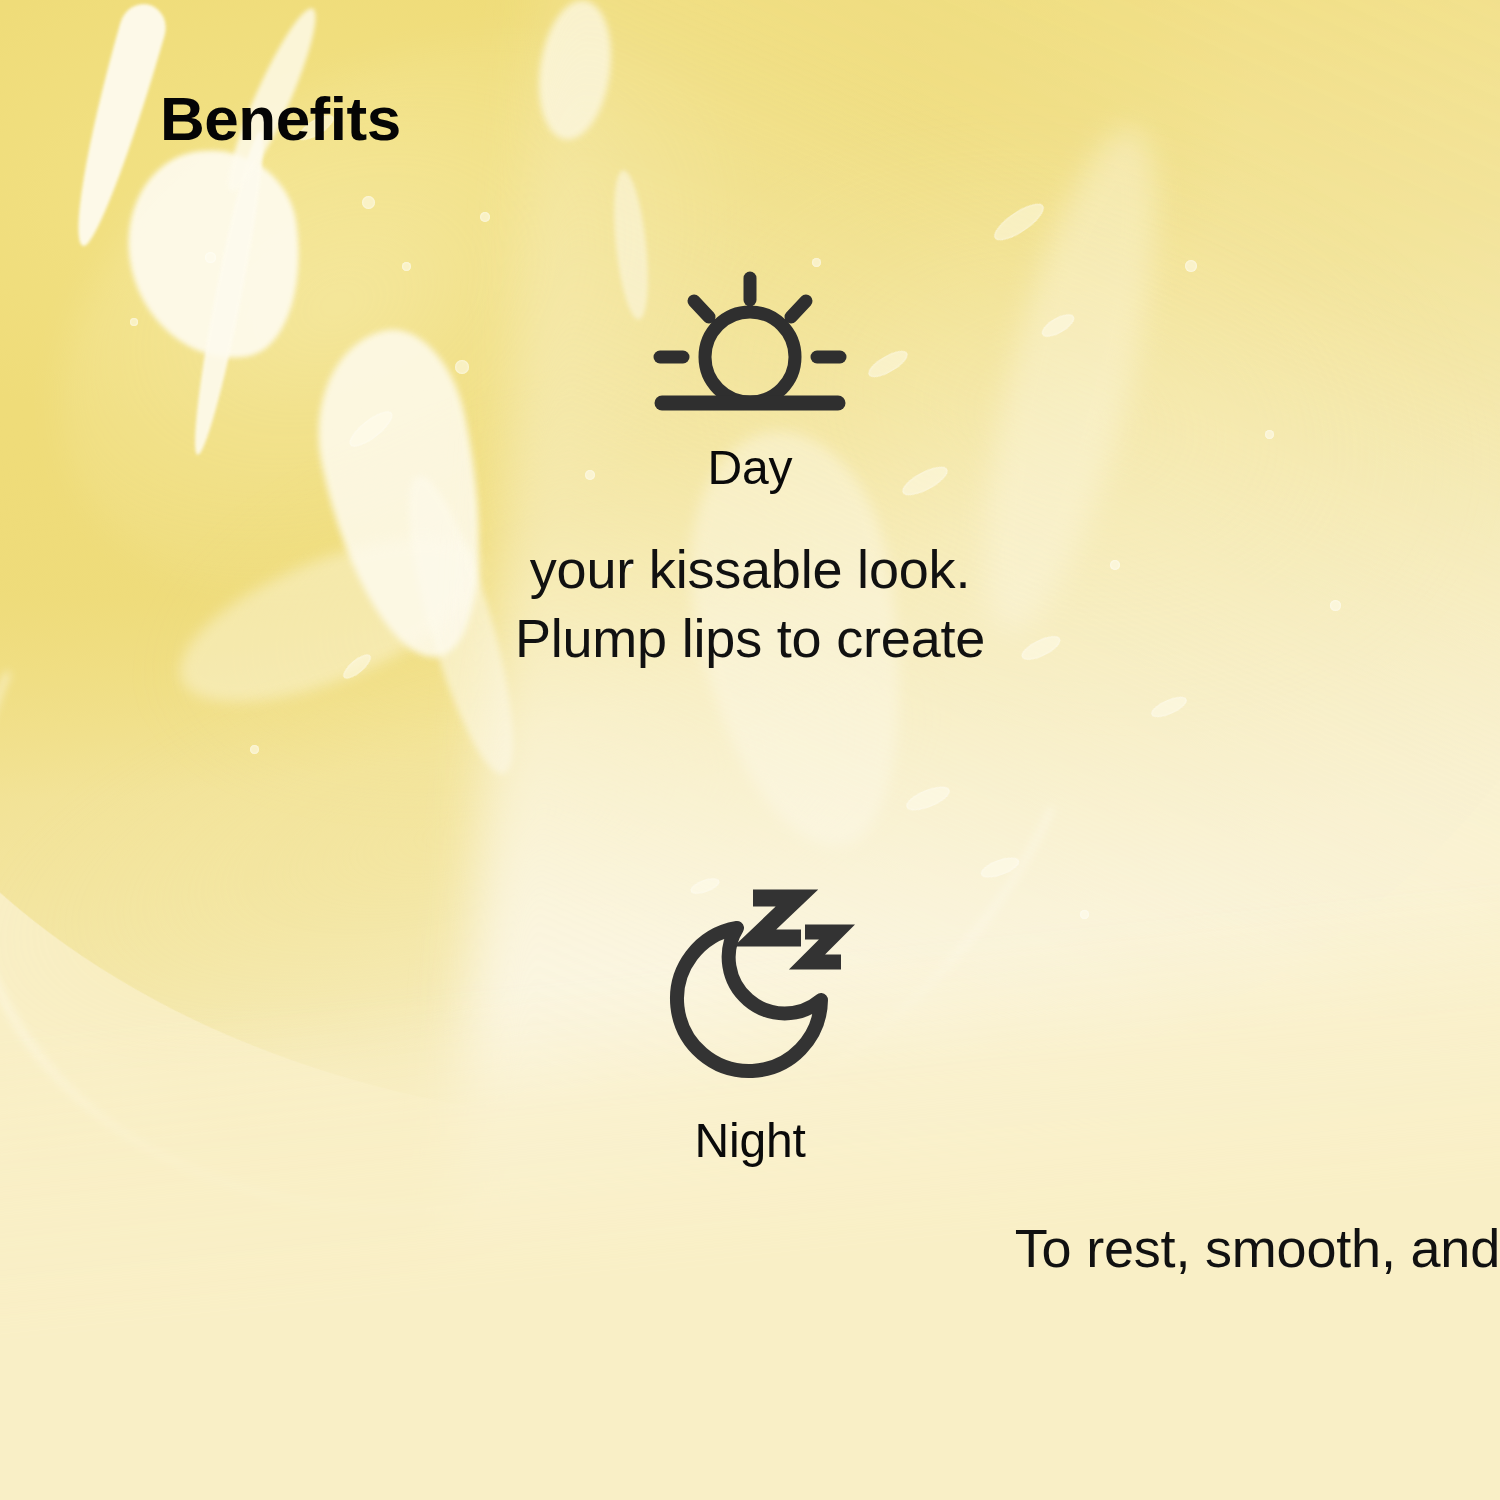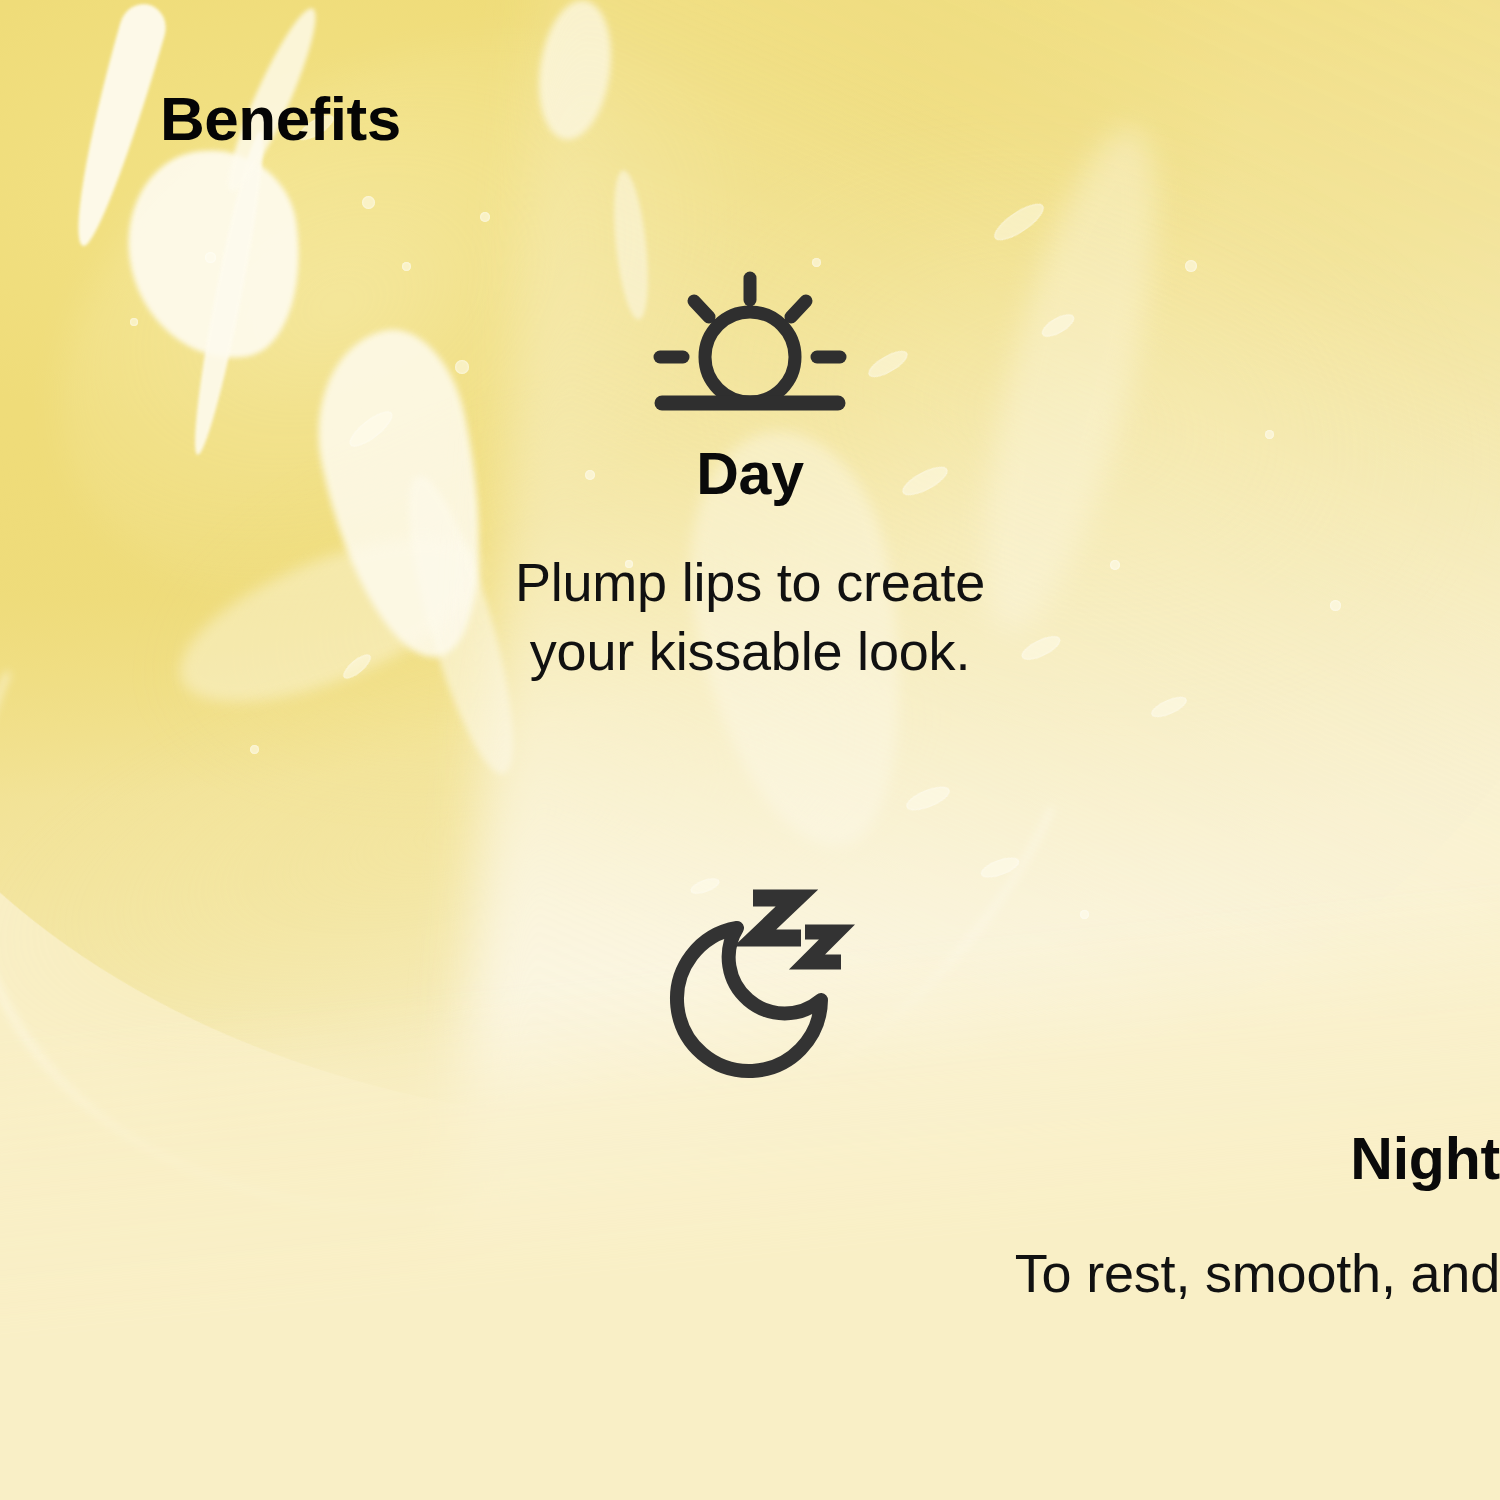--- a/index.html
+++ b/index.html
@@ -224,27 +224,27 @@
 
   .icon-wrap {
     display:flex;
     align-items:center;
     justify-content:center;
     height:150px;
   }
   .icon-wrap.moon { height:215px; }
 
   .sub-head {
-    font-size:59px;
-    font-weight:bold;
+    font-size:48px;
+    font-weight:normal;
     color:#0A0A0A;
     letter-spacing:-0.2px;
     margin-top:28px;
   }
-  .section-night .sub-head { margin-top:30px;text-align:right; }
+  .section-night .sub-head { margin-top:18px; }
 
   .body-copy {
     font-size:54px;
     font-weight:normal;
     color:#111111;
     line-height:1.28;
     margin-top:40px;
     letter-spacing:-0.2px;
   }
   .section-night .body-copy { margin-top:46px;text-align:right; }
@@ -328,22 +328,22 @@
 
           <line x1="190" y1="95" x2="167" y2="95"></line>
 
           <line x1="12" y1="141" x2="188" y2="141" stroke-width="15"></line>
         </svg>
       </div>
 
       <div class="sub-head">Day</div>
 
       <div class="body-copy">
+        <div>your kissable look.</div>
         <div>Plump lips to create</div>
-        <div>your kissable look.</div>
       </div>
     </div>
 
     <div class="section section-night">
 
       <div class="icon-wrap moon">
         <svg width="210" height="215" viewBox="0 0 210 215" fill="none">
 
           <path d="M176 120
                    A72 72 0 1 1 92 48

